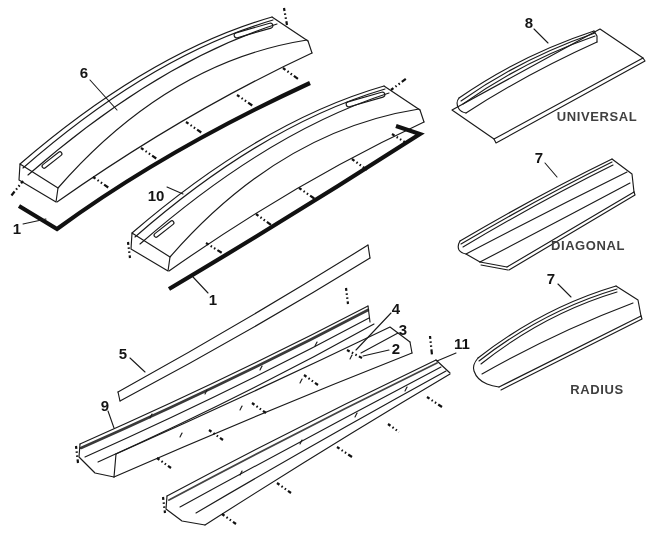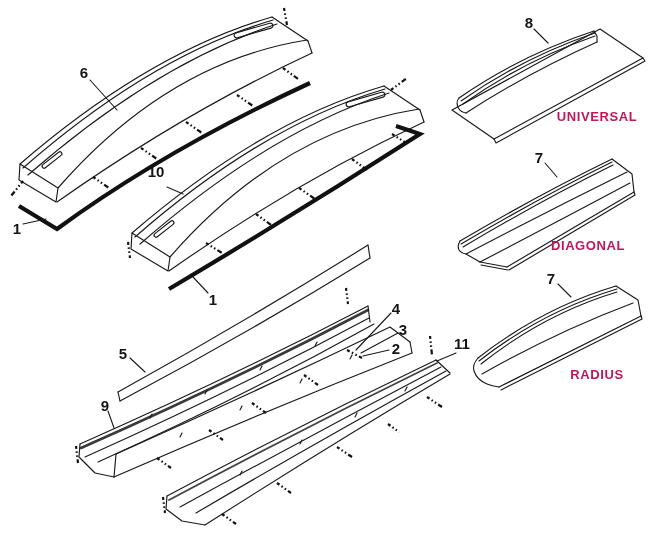--- a/index.html
+++ b/index.html
@@ -17,21 +17,21 @@
     font:700 15px "Liberation Sans",sans-serif;
     color:#141414;
     letter-spacing:0px;
     white-space:nowrap;
     user-select:none;
   }
   .part-name{
     position:absolute;
     transform:translate(-50%,-50%);
     font:700 13px "Liberation Sans",sans-serif;
-    color:#be185d;
+    color:#404040;
     letter-spacing:0.6px;
     white-space:nowrap;
     user-select:none;
   }
 </style>
 </head>
 <body>
 
 <div class="stage">
 
@@ -195,29 +195,29 @@
       <path d="M456,353 L437,361"></path>
       <path d="M534,29 L548,43"></path>
       <path d="M545,163 L557,177"></path>
       <path d="M558,284 L571,297"></path>
     </g>
   </g>
 </svg>
 
 <div class="callout" style="left:84px;top:72px">6</div>
 <div class="callout" style="left:17px;top:228px">1</div>
-<div class="callout" style="left:156px;top:171px">10</div>
+<div class="callout" style="left:156px;top:195px">10</div>
 <div class="callout" style="left:213px;top:299px">1</div>
 <div class="callout" style="left:123px;top:353px">5</div>
 <div class="callout" style="left:105px;top:405px">9</div>
 <div class="callout" style="left:396px;top:308px">4</div>
 <div class="callout" style="left:403px;top:329px">3</div>
 <div class="callout" style="left:396px;top:348px">2</div>
 <div class="callout" style="left:462px;top:343px">11</div>
 <div class="callout" style="left:529px;top:22px">8</div>
 <div class="callout" style="left:539px;top:157px">7</div>
 <div class="callout" style="left:551px;top:278px">7</div>
 
 <div class="part-name" style="left:597px;top:116px">UNIVERSAL</div>
 <div class="part-name" style="left:588px;top:245px">DIAGONAL</div>
-<div class="part-name" style="left:597px;top:374px">RADIUS</div>
+<div class="part-name" style="left:597px;top:389px">RADIUS</div>
 
 </div>
 
 </body></html>

